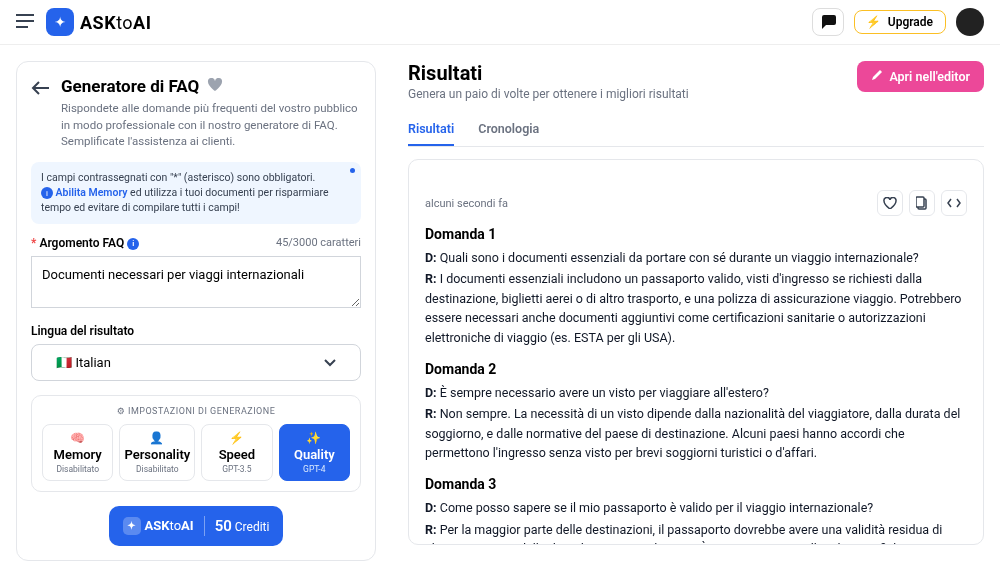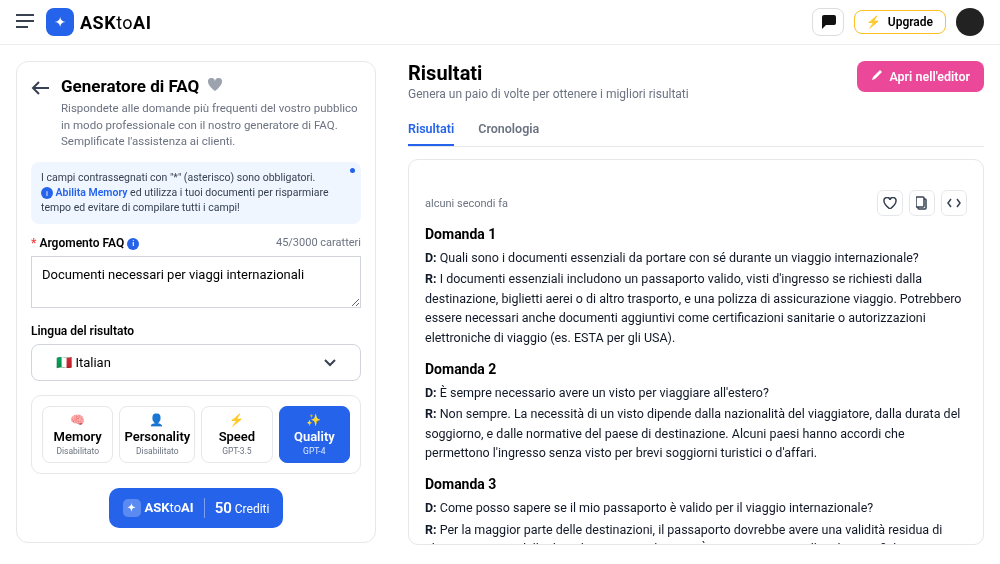--- a/index.html
+++ b/index.html
@@ -141,20 +141,21 @@
       <div class="select">
         <span><span>🇮🇹</span> <span>Italian</span></span>
         <span>
           <svg width="12" height="8" viewBox="0 0 12 8">
               <path d="M1 1l5 5 5-5" stroke="#374151" stroke-width="2" fill="none"></path>
             </svg>
         </span>
       </div>
 
       <div class="gen-settings">
+        <div class="gen-settings-title">⚙ IMPOSTAZIONI DI GENERAZIONE</div>
         <div class="gen-options">
           <div class="gen-opt">
             <span class="opt-icon">🧠</span>
             <span class="opt-label">Memory</span>
             <span class="opt-sub">Disabilitato</span>
           </div>
           <div class="gen-opt">
             <span class="opt-icon">👤</span>
             <span class="opt-label">Personality</span>
             <span class="opt-sub">Disabilitato</span>

